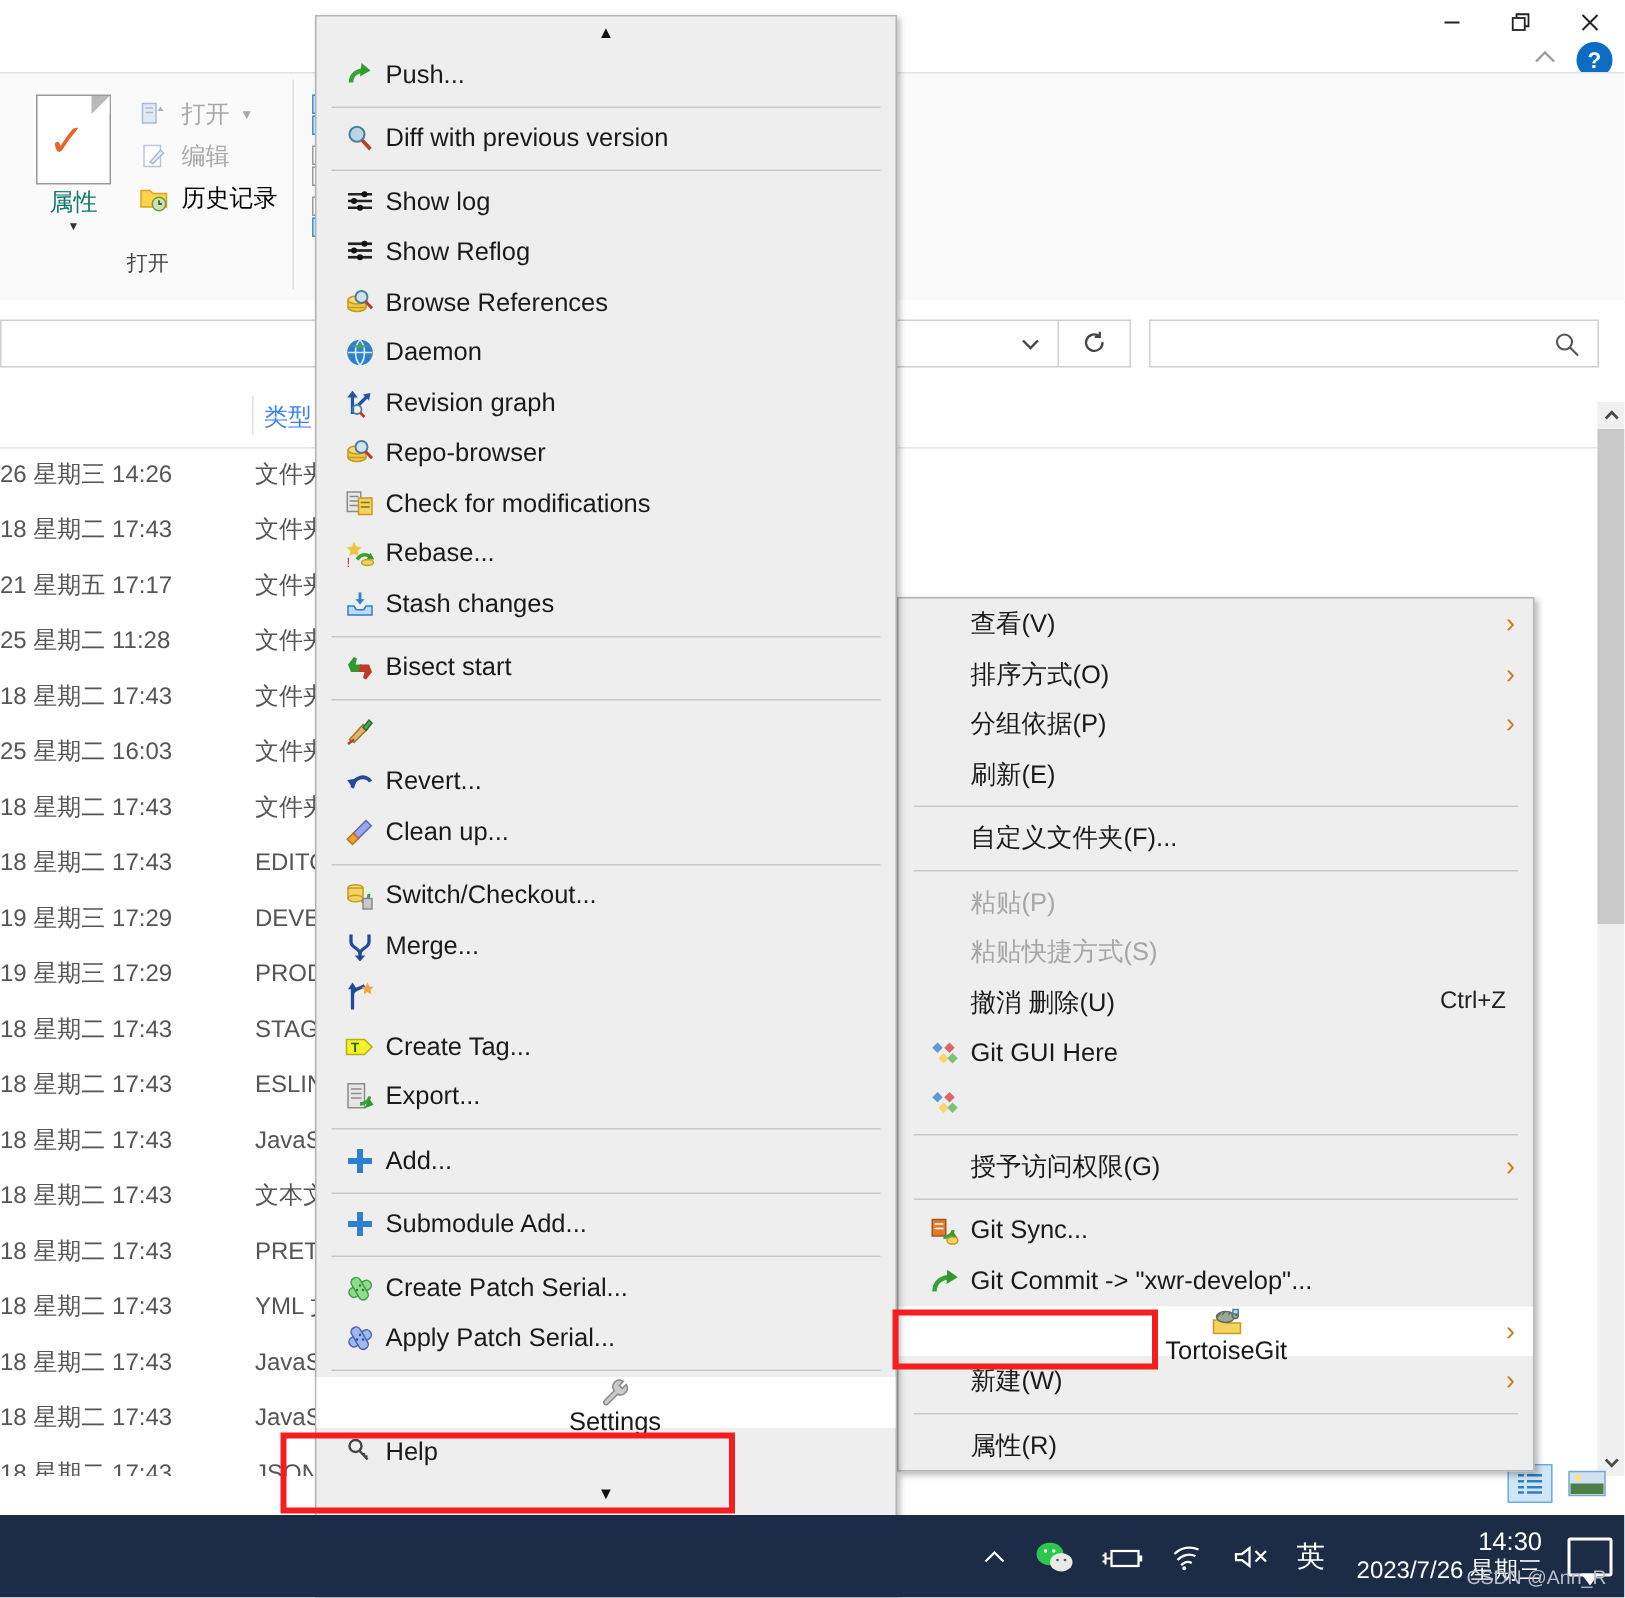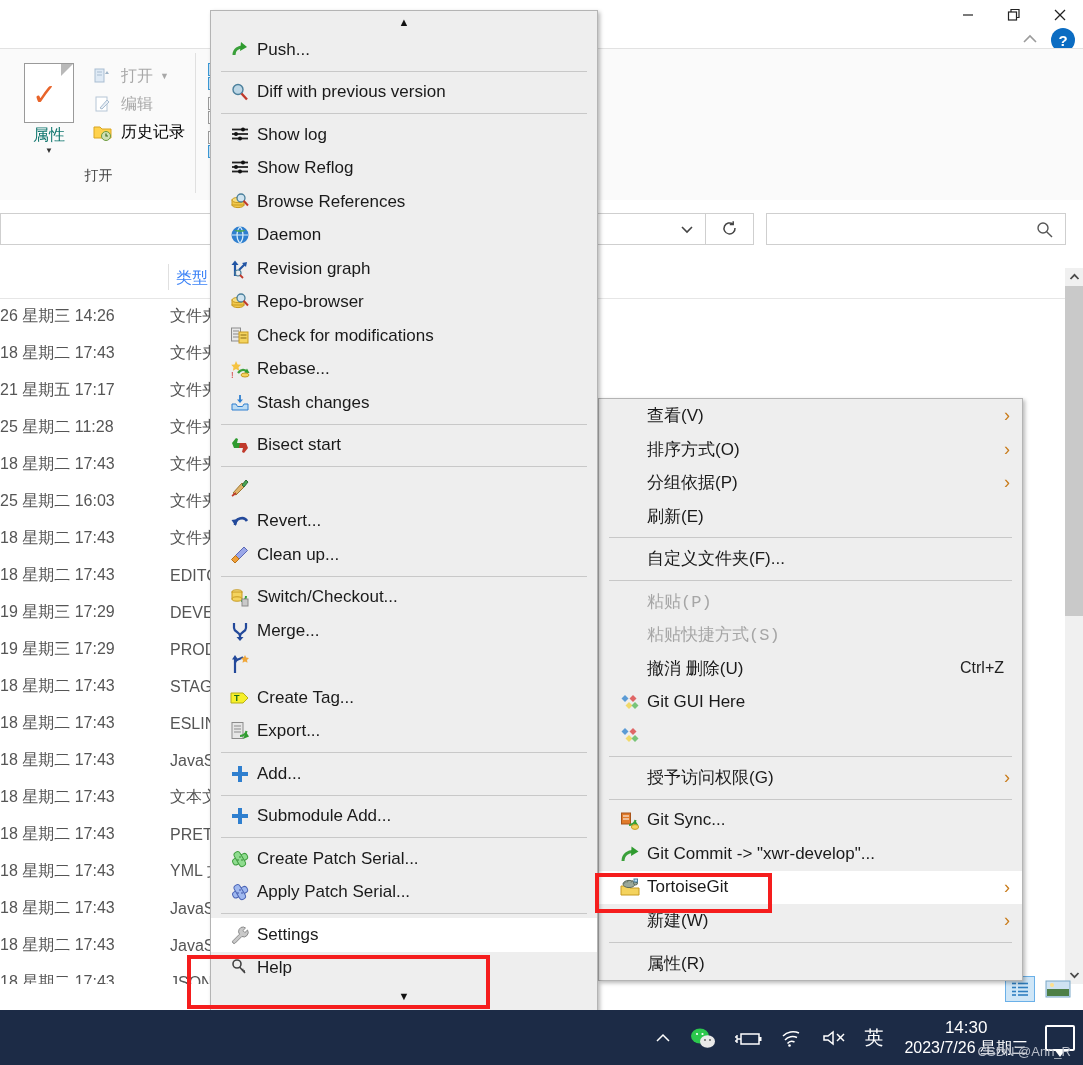--- a/index.html
+++ b/index.html
@@ -82,42 +82,42 @@
 
   
   .menu{position:absolute;background:#eeeeee;border:1px solid #b4b4b4;
     box-shadow:2px 2px 4px rgba(0,0,0,.28);box-sizing:border-box;}
   .mi{height:33px;display:flex;align-items:center;font-size:17px;color:#1a1a1a;position:relative;
     padding-left:12px;box-sizing:border-box;white-space:nowrap;}
   .mi .mico{width:34px;min-width:34px;display:flex;align-items:center;justify-content:center;}
   .mi .mtxt{flex:1;}
   .mi .macc{color:#222;font-size:16px;padding-right:18px;}
   .mi .marrow{position:absolute;right:12px;top:7px;color:#c97c1c;font-size:18px;line-height:18px;}
-  .mi.dis{color:#a6a6a6;font-family:Liberation Mono, monospace;}
-  .mi.hover{background:#ffffff;}
+  .mi.dis{color:#a6a6a6;}
+  .mi.hover{background:#ffffff;flex-direction:column;}
   .msep{height:1px;background:#c8c8c8;margin:4px 10px;}
   .mscroll{height:22px;display:flex;align-items:center;justify-content:center;font-size:11px;color:#111;}
 
   
   #tortoise-menu{left:210px;top:10px;width:388px;height:1055px;}
   #tortoise-menu .mi{height:33.5px;}
 
   
   #explorer-ctx-menu{left:598px;top:398px;width:425px;}
   #explorer-ctx-menu .mi{height:33.5px;padding-left:14px;}
   #explorer-ctx-menu .mi .mico{width:34px;min-width:34px;}
 
   
   .redbox{position:absolute;border:4px solid #f51d1d;box-sizing:border-box;pointer-events:none;}
 
   
   .taskbar{position:absolute;left:0;bottom:0;width:1083px;height:55px;background:#1c2b46;}
   .tray{position:absolute;right:8px;top:0;height:55px;display:flex;align-items:center;gap:17px;color:#fff;}
   .tray-ic{display:flex;align-items:center;justify-content:center;color:#fff;}
-  .clock{display:flex;flex-direction:column;align-items:center;color:#fff;line-height:1.25;padding-left:4px;}
+  .clock{display:flex;flex-direction:column;align-items:flex-end;color:#fff;line-height:1.25;padding-left:4px;}
   .clock .t{font-size:17px;}
   .clock .d{font-size:16px;}
   .notif{width:26px;height:22px;border:2px solid #fff;position:relative;border-radius:2px;}
   .notif:after{content:"";position:absolute;left:7px;bottom:-8px;border-width:8px 6px 0 6px;
     border-style:solid;border-color:#fff transparent transparent transparent;}
   .watermark{position:absolute;right:12px;bottom:6px;font-size:13px;color:#b9bec9;margin-top:26px;}
   .ime{font-size:19px;color:#fff;}
 
   .white-strip{position:absolute;left:0;top:984px;width:1083px;height:26px;background:#fff;}
 </style>

